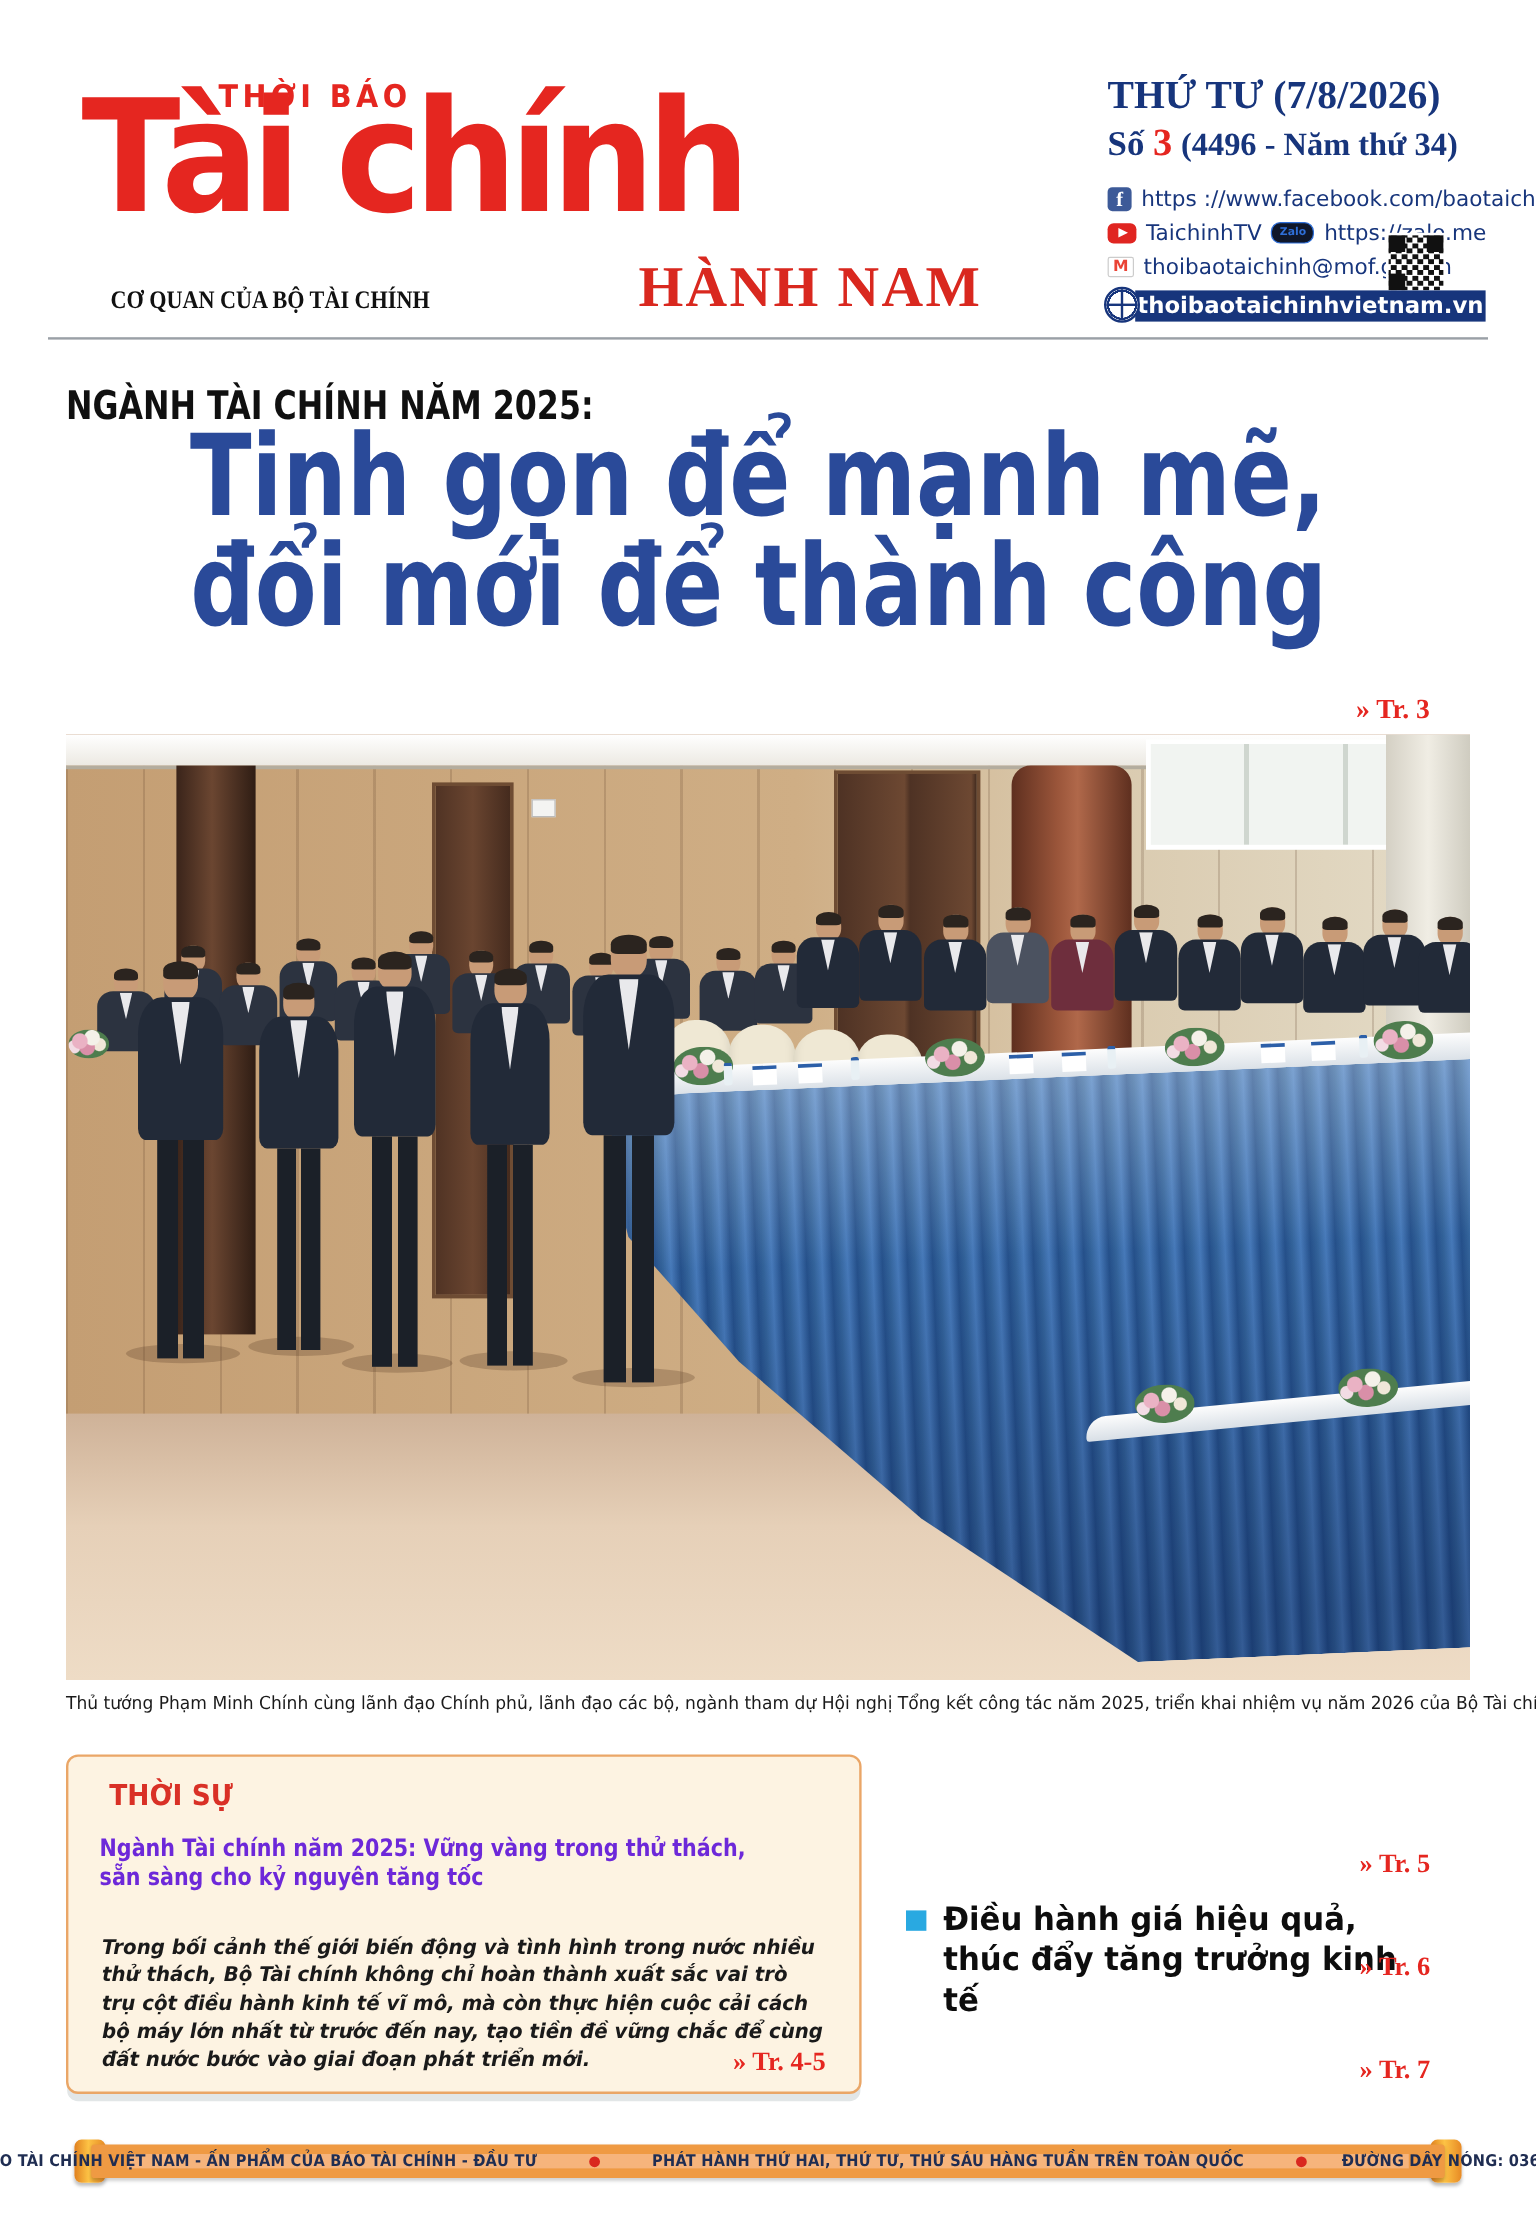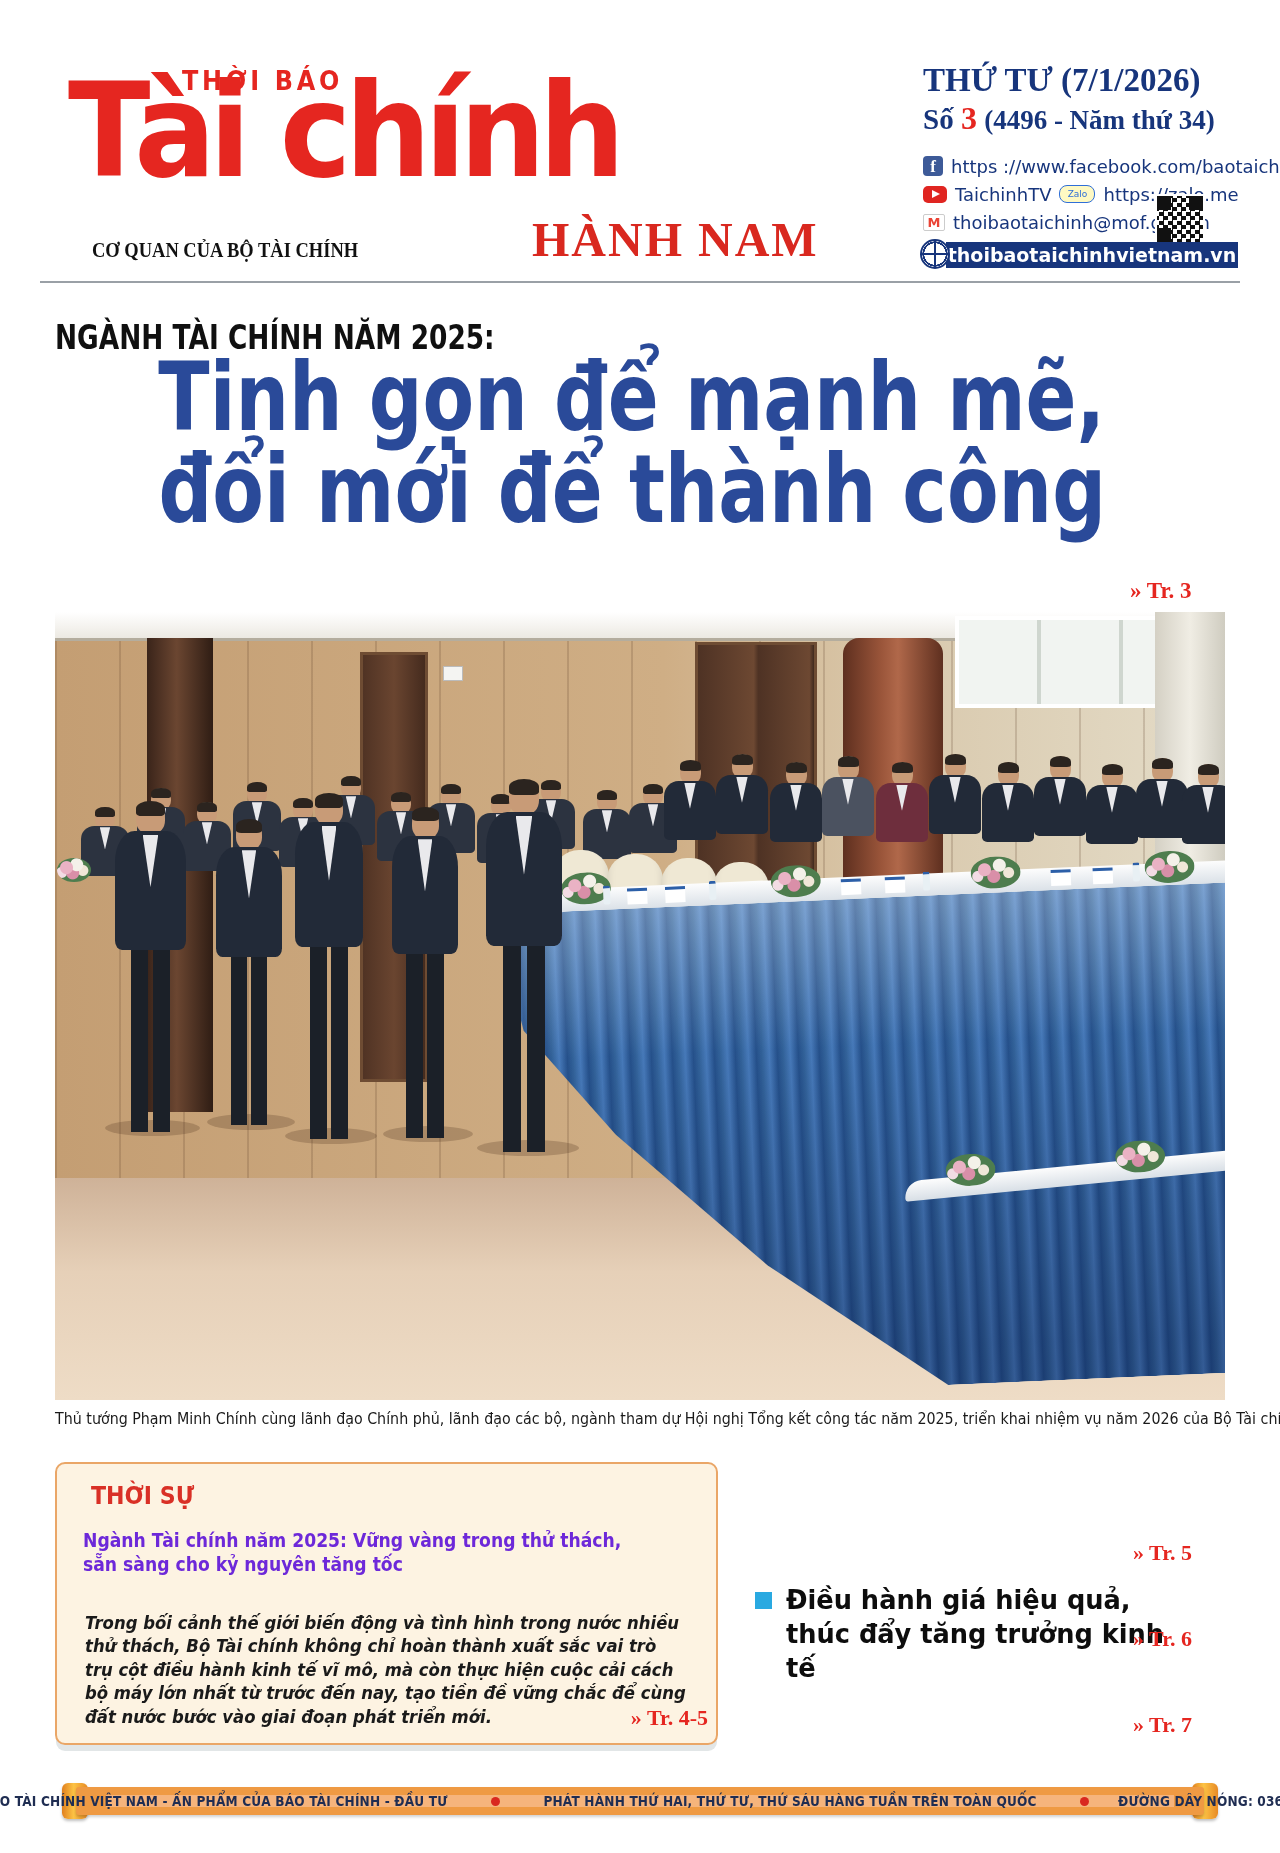--- a/index.html
+++ b/index.html
@@ -23,22 +23,22 @@
   .issue-line .detail{font-size:27px;}
   .contacts{position:absolute;left:923px;top:152px;width:230px;color:#17357c;font-size:18px;}
   .contact-row{display:flex;align-items:center;gap:8px;height:28px;white-space:nowrap;}
   .fb-ic{width:20px;height:20px;background:#3d5a98;border-radius:4px;color:#fff;
     display:inline-flex;align-items:flex-end;justify-content:center;
     font-family:"Liberation Serif",serif;font-weight:bold;font-size:17px;line-height:19px;flex:0 0 auto;}
   .yt-ic{width:24px;height:17px;background:#e02521;border-radius:5px;position:relative;flex:0 0 auto;}
   .yt-ic::before{content:"";position:absolute;left:9px;top:4px;border-left:8px solid #fff;
     border-top:4.5px solid transparent;border-bottom:4.5px solid transparent;}
   .zalo-ic{min-width:28px;height:16px;border:1.5px solid #2f6fd8;border-radius:8px;color:#2f6fd8;
-    font-size:9px;font-weight:normal;display:inline-flex;align-items:center;justify-content:center;
-    padding:0 3px;flex:0 0 auto;background:#fef9c3;}
+    font-size:9px;font-weight:bold;display:inline-flex;align-items:center;justify-content:center;
+    padding:0 3px;flex:0 0 auto;background:#0f172a;}
   .gm-ic{width:20px;height:15px;background:#fff;border:1px solid #ccc;border-radius:2px;
     color:#ea4335;font-weight:bold;font-size:13px;display:inline-flex;align-items:center;
     justify-content:center;line-height:1;flex:0 0 auto;}
   .qr{position:absolute;left:1157px;top:196px;width:46px;height:46px;background-color:#fff;
     background-image:
       linear-gradient(#111 0 0),linear-gradient(#111 0 0),linear-gradient(#111 0 0),
       repeating-conic-gradient(#111 0 25%,#fff 0 50%);
     background-size:14px 14px,14px 14px,14px 14px,9px 9px;
     background-position:0 0,100% 0,0 100%,2px 2px;
     background-repeat:no-repeat,no-repeat,no-repeat,repeat;outline:2px solid #fff;}
@@ -143,21 +143,21 @@
   .news-box{position:absolute;left:55px;top:1462px;width:663px;height:283px;background:#fdf3e2;
     border:2px solid #eaa667;border-radius:10px;box-sizing:border-box;
     box-shadow:0 7px 0 -1px #e2e6e7;}
   .news-label{position:absolute;left:34px;top:18px;font-size:24px;font-weight:bold;color:#d93026;
     transform:scaleX(.92);transform-origin:left;}
   .news-head{position:absolute;left:26px;top:64px;font-size:20px;font-weight:bold;color:#6d28d9;
     line-height:1.22;}
   .news-head span{display:block;transform:scaleX(.86);transform-origin:left;white-space:nowrap;}
   .news-summary{position:absolute;left:28px;top:148px;width:620px;font-size:17px;font-weight:bold;
     font-style:italic;color:#1a1a1a;line-height:1.38;transform:scaleX(.97);transform-origin:left;}
-  .news-ref{position:absolute;right:8px;bottom:12px;font-size:22px;}
+  .news-ref{position:absolute;right:28px;bottom:12px;font-size:22px;}
 
   
   .teaser{position:absolute;left:755px;display:flex;gap:14px;width:470px;}
   .bullet{width:17px;height:17px;background:#29a9e1;margin-top:9px;flex:0 0 auto;}
   .teaser-text{font-size:27px;font-weight:bold;color:#0d0d0d;line-height:1.25;width:430px;
     transform:scaleX(.95);transform-origin:left;}
   .teaser-ref{position:absolute;left:1133px;font-size:22px;}
 
   
   .ribbon{position:absolute;left:62px;top:1783px;width:1156px;height:36px;}
@@ -175,21 +175,21 @@
 <body>
 
 <div class="page">
 
   <div>
     <div class="pretitle">THỜI BÁO</div>
     <div class="logo-main">Tài chính</div>
     <div class="logo-country">HÀNH NAM</div>
     <div class="agency">CƠ QUAN CỦA BỘ TÀI CHÍNH</div>
 
-    <div class="issue-date">THỨ TƯ (7/1/2026)</div>
+    <div class="issue-date">THỨ TƯ (7/8/2026)</div>
     <div class="issue-line">
       <span>Số</span>
       <span class="num">3</span>
       <span class="detail">(4496 - Năm thứ 34)</span>
     </div>
 
     <div class="contacts">
       <div class="contact-row">
         <span class="fb-ic">f</span>
         <span>https ://www.facebook.com/baotaichinh</span>

